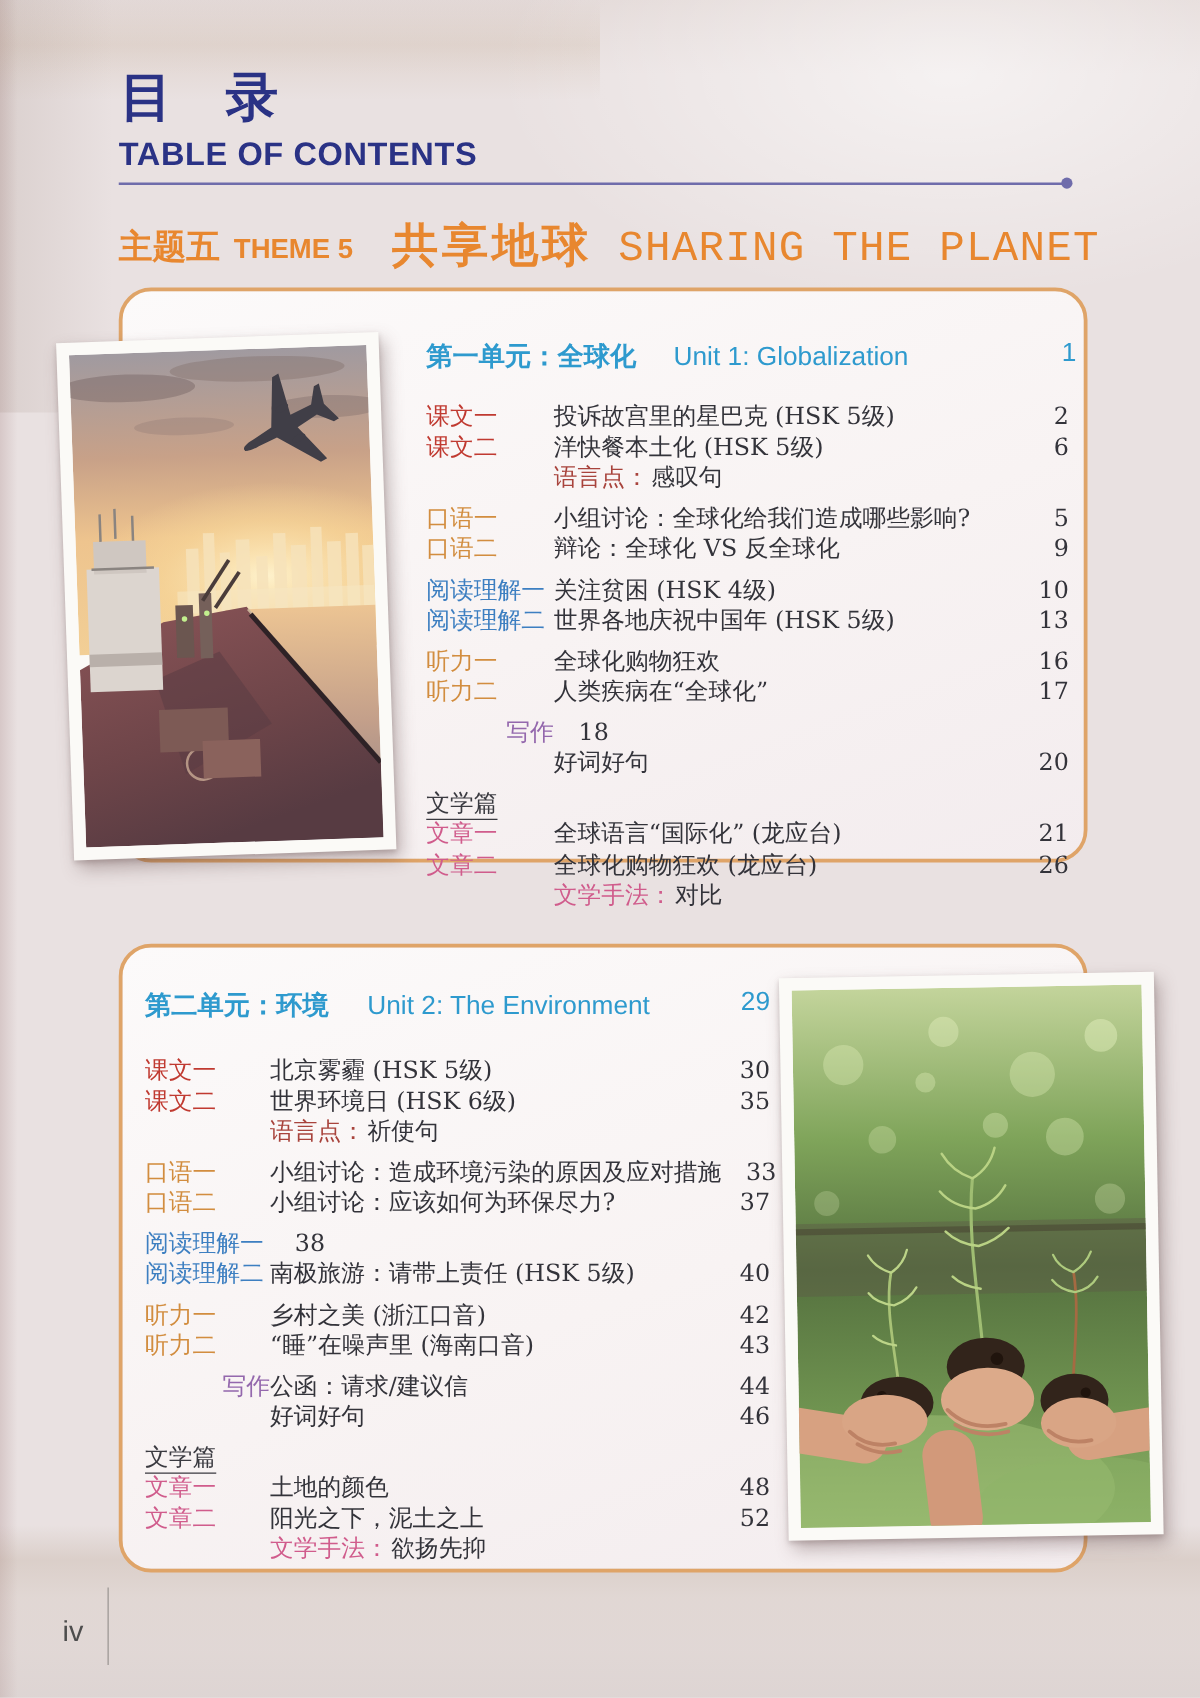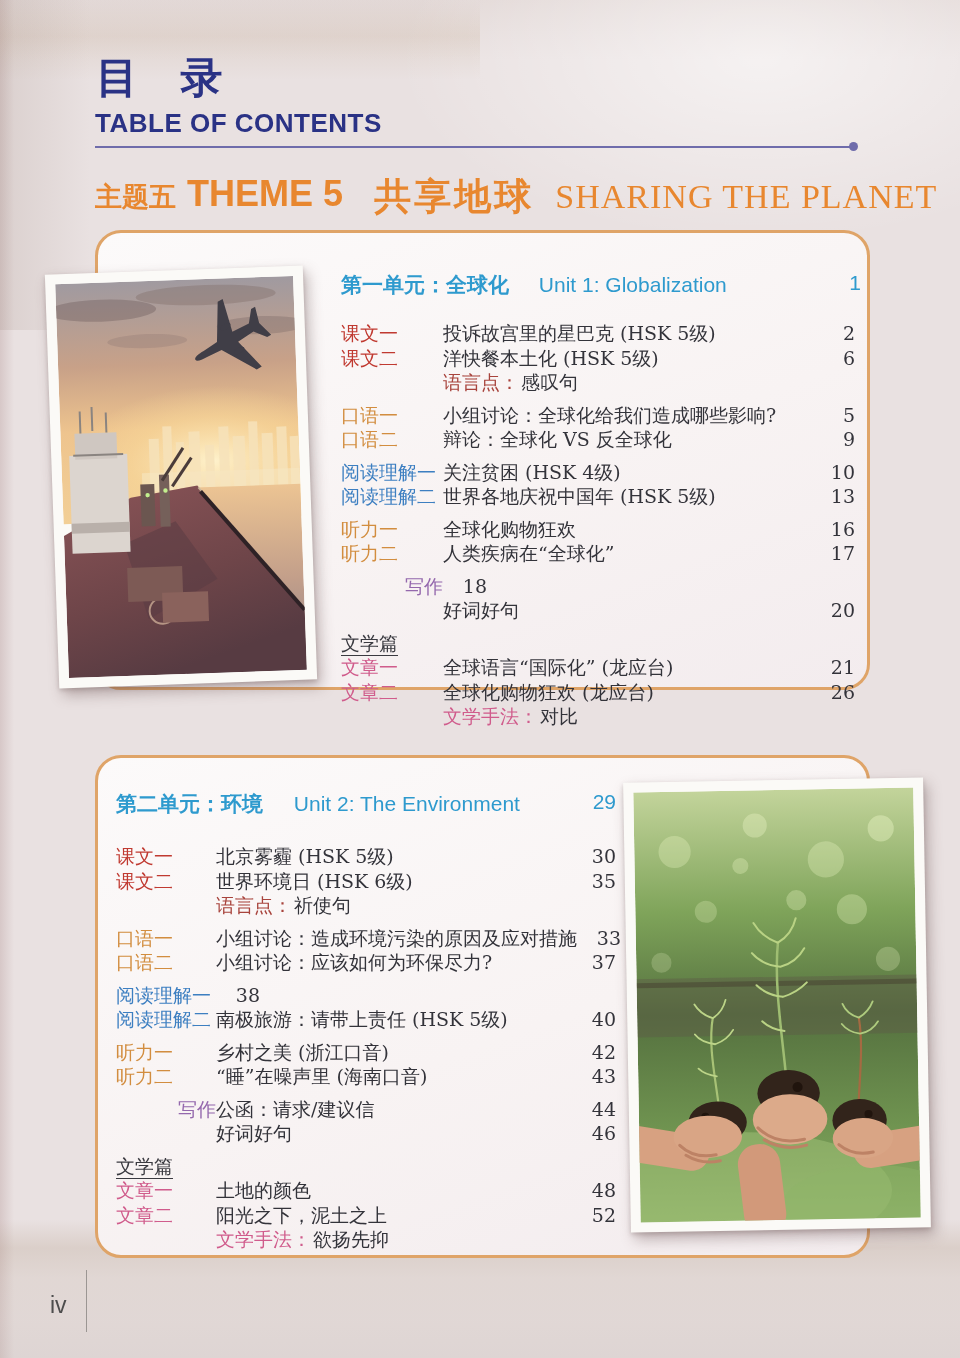--- a/index.html
+++ b/index.html
@@ -29,25 +29,25 @@
     font-family:"Liberation Sans",sans-serif; font-weight:bold;
     font-size:26px; letter-spacing:.5px; color:var(--navy); }
   .rule { position:absolute; left:95px; top:146px; width:757px; height:2px;
     background:var(--rule); }
   .rule-dot { position:absolute; left:849px; top:142px; width:9px; height:9px;
     border-radius:50%; background:var(--rule); }
 
   .theme-line { position:absolute; left:95px; top:172px; width:770px;
     white-space:nowrap; }
   .theme-label-zh { font-size:27px; font-weight:bold; color:var(--theme-orange); }
-  .theme-label-en { font-family:"Liberation Sans",sans-serif; font-size:36px;
+  .theme-label-en { font-family:"Liberation Sans",sans-serif; font-size:22px;
     font-weight:bold; color:var(--theme-orange); margin-left:6px;margin-top:33px; }
   .theme-name-zh { font-size:37px; font-weight:bold; color:var(--theme-orange);
     margin-left:26px; letter-spacing:3px; vertical-align:-3px; }
-  .theme-name-en { font-family:Liberation Serif, serif; font-size:34px;
+  .theme-name-en { font-family:Liberation Mono, monospace; font-size:34px;
     color:var(--theme-orange); margin-left:16px; letter-spacing:1px; vertical-align:-2px; }
 
   
   .unit-box { position:absolute; left:95px; width:775px;
     border:3px solid var(--accent-orange); border-radius:26px;
     background:linear-gradient(160deg,#fcfafa 0%, #f8f3f3 55%, #f3ecee 100%); }
   #unit1-box { top:230px; height:460px; }
   #unit2-box { top:755px; height:503px; }
 
   .unit-head { position:absolute; font-family:"Liberation Sans",sans-serif;

